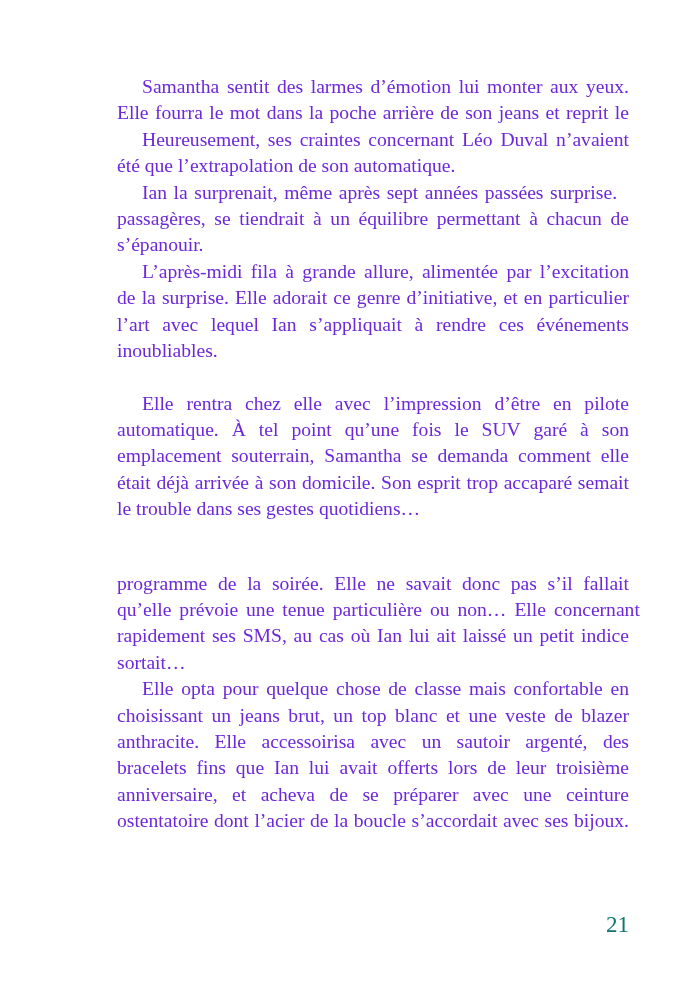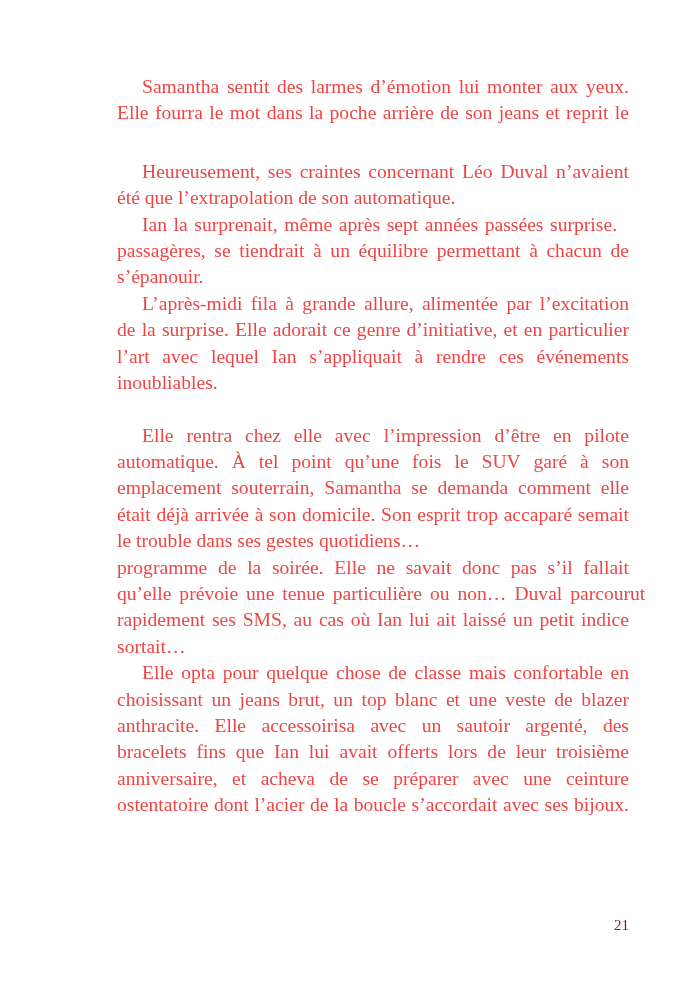--- a/index.html
+++ b/index.html
@@ -3,48 +3,48 @@
 <meta charset="utf-8">
 <style>
   html, body { margin: 0; padding: 0; background: #ffffff; }
   body { width: 700px; height: 992px; position: relative; overflow: hidden; }
   .page {
     position: absolute; left: 0; top: 0; width: 700px; height: 992px; background: #ffffff;
   }
   .text-block {
     position: absolute; left: 117px; top: 74px; width: 512px;
     font-family: "Liberation Serif", "DejaVu Serif", serif;
-    font-size: 19.6px; line-height: 26.4px; color: #ef4444;
+    font-size: 19.6px; line-height: 26.4px; color: #6d28d9;
   }
   .line {
     display: block; height: 26.4px; white-space: nowrap;
     text-align: justify; text-align-last: justify; overflow: visible;
   }
   .line.indent { padding-left: 25px; }
   .line.last { text-align: left; text-align-last: left; }
   .line.blank { height: 26.4px; }
   .page-number {
     position: absolute; left: 560px; width: 69px; top: 912px; text-align: right;
     font-family: "Liberation Serif", "DejaVu Serif", serif;
-    font-size: 15px; line-height: 26px; color: #7f1d1d;
+    font-size: 23px; line-height: 26px; color: #0f766e;
   }
 </style>
 </head>
 <body>
 
 <div class="page">
   <div class="text-block">
 
     <div>
       <span class="line indent" style="white-space: nowrap; text-align: left; text-align-last: left; word-spacing: 2.71875px;">Samantha sentit des larmes d’émotion lui monter aux yeux.</span>
       <span class="line" style="white-space: nowrap; text-align: left; text-align-last: left; word-spacing: 1.51082px;">Elle fourra le mot dans la poche arrière de son jeans et reprit le</span>
     </div>
 
     <div>
-      <span class="line indent" style="white-space: nowrap; text-align: left; text-align-last: left; word-spacing: 2.91406px; margin-top: 32px;">Heureusement, ses craintes concernant Léo Duval n’avaient</span>
+      <span class="line indent" style="white-space: nowrap; text-align: left; text-align-last: left; word-spacing: 2.91406px;">Heureusement, ses craintes concernant Léo Duval n’avaient</span>
       <span class="line last">été que l’extrapolation de son automatique.</span>
     </div>
 
     <div>
       <span class="line indent" style="white-space: nowrap; text-align: left; text-align-last: left; word-spacing: 1.70703px;">Ian la surprenait, même après sept années passées surprise.</span>
       <span class="line" style="white-space: nowrap; text-align: center; text-align-last: left; word-spacing: 3.69271px;">passagères, se tiendrait à un équilibre permettant à chacun de</span>
       <span class="line last">s’épanouir.</span>
     </div>
 
     <div>
@@ -58,22 +58,22 @@
 
     <div>
       <span class="line indent" style="white-space: nowrap; text-align: left; text-align-last: left; word-spacing: 7.96875px;">Elle rentra chez elle avec l’impression d’être en pilote</span>
       <span class="line" style="white-space: nowrap; text-align: left; text-align-last: left; word-spacing: 8.08281px;">automatique. À tel point qu’une fois le SUV garé à son</span>
       <span class="line" style="white-space: nowrap; text-align: left; text-align-last: left; word-spacing: 4.90104px;">emplacement souterrain, Samantha se demanda comment elle</span>
       <span class="line" style="white-space: nowrap; text-align: left; text-align-last: left; word-spacing: 0.765625px;">était déjà arrivée à son domicile. Son esprit trop accaparé semait</span>
       <span class="line last">le trouble dans ses gestes quotidiens…</span>
     </div>
 
     <div>
-      <span class="line" style="white-space: nowrap; text-align: left; text-align-last: left; word-spacing: 5.76875px;">programme de la soirée. Elle ne savait donc pas s’il fallait</span>
-      <span class="line" style="white-space: nowrap; text-align: left; text-align-last: left; word-spacing: 3.06445px;">qu’elle prévoie une tenue particulière ou non… Duval parcourut</span>
+      <span class="line" style="white-space: nowrap; text-align: left; text-align-last: left; word-spacing: 5.76875px; margin-top: 48px;">programme de la soirée. Elle ne savait donc pas s’il fallait</span>
+      <span class="line" style="white-space: nowrap; text-align: left; text-align-last: left; word-spacing: 3.06445px;">qu’elle prévoie une tenue particulière ou non… Elle concernant</span>
       <span class="line" style="white-space: nowrap; text-align: left; text-align-last: left; word-spacing: 1.89974px;">rapidement ses SMS, au cas où Ian lui ait laissé un petit indice</span>
       <span class="line last">sortait…</span>
     </div>
 
     <div>
       <span class="line indent" style="white-space: nowrap; text-align: left; text-align-last: left; word-spacing: 2.78646px;">Elle opta pour quelque chose de classe mais confortable en</span>
       <span class="line" style="white-space: nowrap; text-align: center; text-align-last: left; word-spacing: 3.60938px;">choisissant un jeans brut, un top blanc et une veste de blazer</span>
       <span class="line" style="white-space: nowrap; text-align: left; text-align-last: left; word-spacing: 10.4754px;">anthracite. Elle accessoirisa avec un sautoir argenté, des</span>
       <span class="line" style="white-space: nowrap; text-align: left; text-align-last: left; word-spacing: 4.98906px;">bracelets fins que Ian lui avait offerts lors de leur troisième</span>
       <span class="line" style="white-space: nowrap; text-align: left; text-align-last: left; word-spacing: 9.53711px;">anniversaire, et acheva de se préparer avec une ceinture</span>

